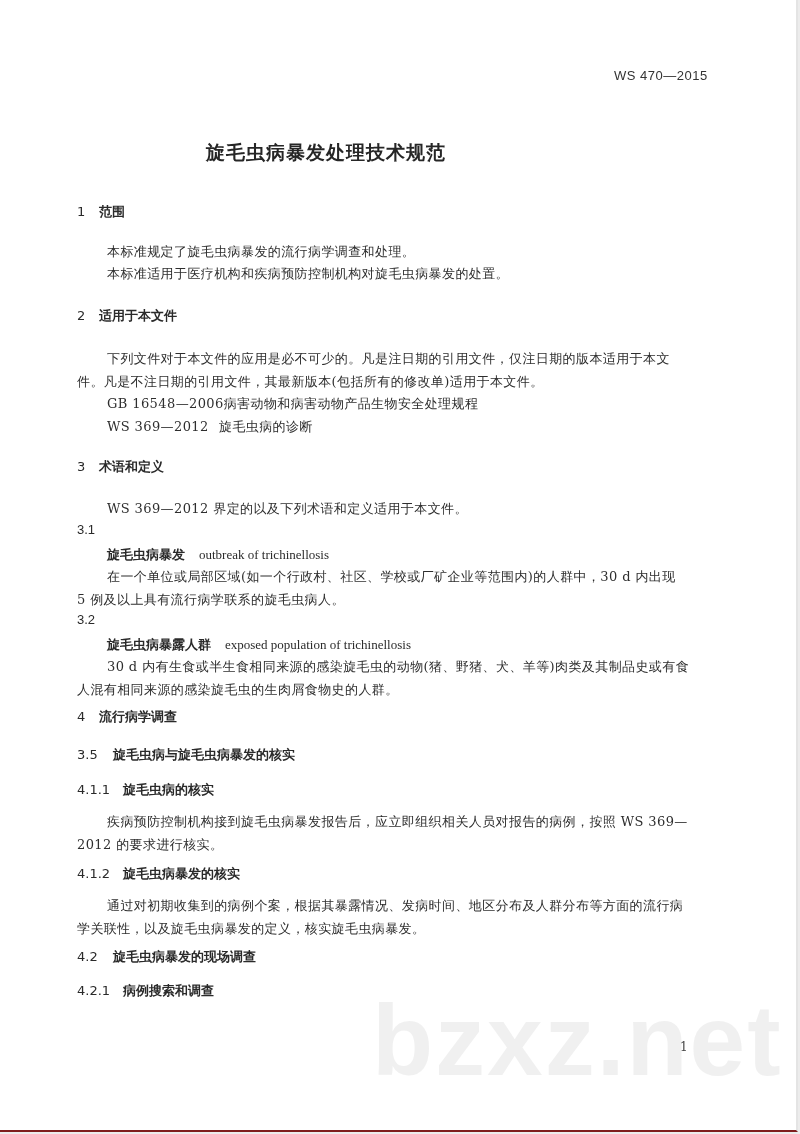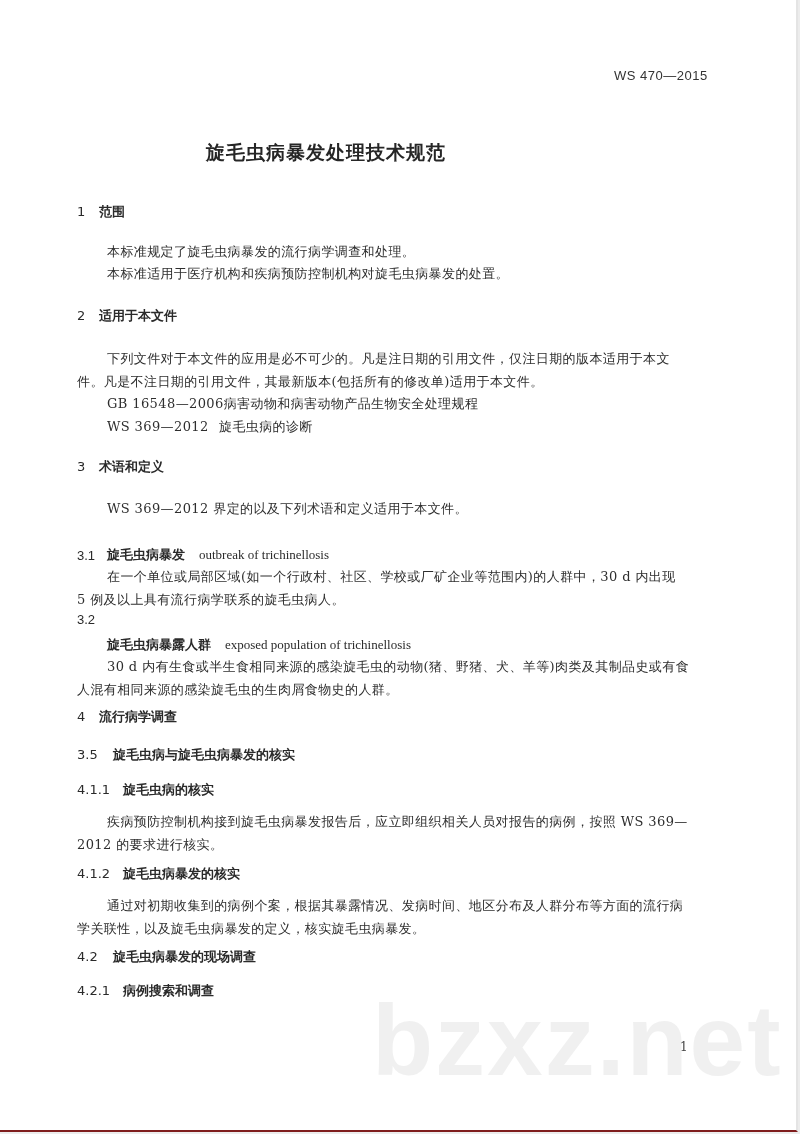--- a/index.html
+++ b/index.html
@@ -120,21 +120,21 @@
   </div>
   <div class="abs p" style="left:107px; top:418px;">
     <span class="ref-code">WS 369—2012</span><span>旋毛虫病的诊断</span>
   </div>
 
   <div class="abs h1" style="left:77px; top:458px;">
     <span class="num">3</span><span>术语和定义</span>
   </div>
   <div class="abs p" style="left:107px; top:500px;">WS 369—2012 界定的以及下列术语和定义适用于本文件。</div>
 
-  <div class="abs term-id" style="left:77px; top:548px;">3.1</div>
+  <div class="abs term-id" style="left:77px; top:522px;">3.1</div>
   <div class="abs term" style="left:107px; top:546px;">
     <span>旋毛虫病暴发</span><span class="en">outbreak of trichinellosis</span>
   </div>
   <div class="abs p" style="left:107px; top:568px;">在一个单位或局部区域(如一个行政村、社区、学校或厂矿企业等范围内)的人群中，30 d 内出现</div>
   <div class="abs p" style="left:77px; top:591px;">5 例及以上具有流行病学联系的旋毛虫病人。</div>
 
   <div class="abs term-id" style="left:77px; top:612px;">3.2</div>
   <div class="abs term" style="left:107px; top:636px;">
     <span>旋毛虫病暴露人群</span><span class="en">exposed population of trichinellosis</span>
   </div>

